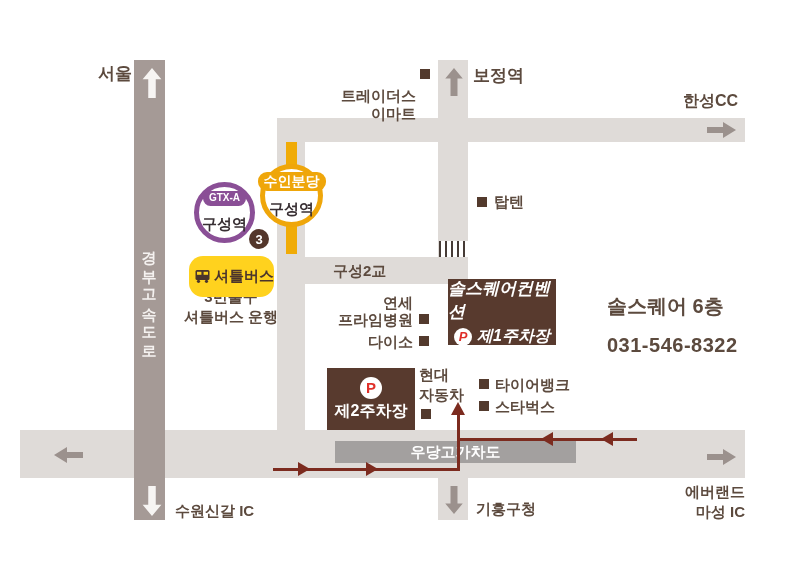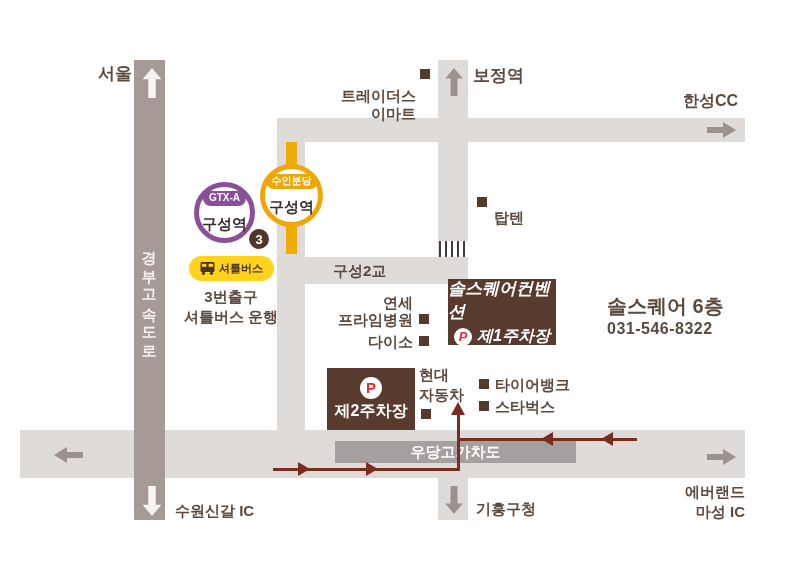--- a/index.html
+++ b/index.html
@@ -20,31 +20,31 @@
   .tri{position:absolute;width:0;height:0;z-index:5;}
   .tri.rt{border-left:12px solid #7c2b1f;border-top:7px solid transparent;border-bottom:7px solid transparent;}
   .tri.lt{border-right:12px solid #7c2b1f;border-top:7px solid transparent;border-bottom:7px solid transparent;}
   .tri.up{border-bottom:13px solid #7c2b1f;border-left:7px solid transparent;border-right:7px solid transparent;}
   .badge{position:absolute;background:#fff;border-radius:50%;box-sizing:border-box;z-index:7;
          display:flex;flex-direction:column;align-items:center;justify-content:center;}
   .pill{color:#fff;border-radius:9px;padding:1px 6px;font-size:10px;line-height:1.25;white-space:nowrap;}
   .stname{font-size:15px;color:#382f33;margin-top:9px;white-space:nowrap;}
   .exitnum{position:absolute;width:20px;height:20px;border-radius:50%;background:#53362b;color:#fff;
            font-size:13px;display:flex;align-items:center;justify-content:center;z-index:7;}
-  .shuttle{position:absolute;width:85px;height:25px;border-radius:14px;background:#ffd21e;color:#4a342c;
-           font-size:11px;display:flex;align-items:center;justify-content:center;gap:4px;z-index:7;}
+  .shuttle{position:absolute;width:85px;height:41px;border-radius:14px;background:#ffd21e;color:#4a342c;
+           font-size:15px;display:flex;align-items:center;justify-content:flex-end;gap:4px;z-index:7;}
   .bbox{position:absolute;background:#583a2e;color:#fff;z-index:6;
         display:flex;flex-direction:column;align-items:center;justify-content:center;}
   .prow{display:flex;align-items:center;gap:5px;}
   .pcir{background:#fff;color:#e0302a;border-radius:50%;display:inline-flex;align-items:center;justify-content:center;}
   .vlabel{position:absolute;writing-mode:vertical-rl;text-orientation:upright;color:#f5f2f0;
           font-size:15px;letter-spacing:4px;z-index:2;}
   .vinfo{position:absolute;z-index:6;line-height:1.3;}
   .vinfo .l1{font-size:20px;display:block;}
-  .vinfo .l2{font-size:16px;display:block;letter-spacing:.5px;}
+  .vinfo .l2{font-size:20px;display:block;letter-spacing:.5px;margin-top:13px;}
 </style>
 </head>
 <body>
 
 <div class="map">
 
   <div class="road" style="left:277px;top:118px;width:468px;height:24px;"></div>
   <div class="road" style="left:277px;top:118px;width:28px;height:312px;"></div>
   <div class="road" style="left:438px;top:60px;width:30px;height:224px;"></div>
   <div class="road" style="left:277px;top:257px;width:191px;height:27px;"></div>
@@ -87,21 +87,21 @@
   <div class="tri rt" style="left:366px;top:462px;"></div>
   <div class="tri up" style="left:451px;top:402px;"></div>
   <div class="tri lt" style="left:541px;top:432px;"></div>
   <div class="tri lt" style="left:601px;top:432px;"></div>
 
   <div class="badge" style="left:194px;top:182px;width:61px;height:61px;border:5px solid #8a4f96;">
     <span class="pill" style="background:#8a4f96;">GTX-A</span>
     <span class="stname">구성역</span>
   </div>
   <div class="badge" style="left:260px;top:164px;width:63px;height:63px;border:5px solid #efa60a;">
-    <span class="pill" style="background:#efa60a;font-size:10px;">수인분당</span>
+    <span class="pill" style="background:#efa60a;font-size:14px;">수인분당</span>
     <span class="stname">구성역</span>
   </div>
   <div class="exitnum" style="left:249px;top:229px;">3</div>
 
   <div class="shuttle" style="left:189px;top:256px;">
     <svg width="15" height="13" viewBox="0 0 15 13">
         <rect x="0.5" y="0" width="14" height="10" rx="1.5" fill="#4a342c"></rect>
         <rect x="2" y="1.8" width="4.4" height="3" fill="#ffd21e"></rect>
         <rect x="8.6" y="1.8" width="4.4" height="3" fill="#ffd21e"></rect>
         <circle cx="3.5" cy="11.3" r="1.6" fill="#4a342c"></circle>
@@ -118,21 +118,21 @@
   <div class="lbl" style="left:175px;top:501px;">수원신갈 IC</div>
   <div class="lbl" style="left:476px;top:499px;">기흥구청</div>
   <div class="lbl r" style="left:653px;top:482px;width:92px;">에버랜드
 마성 IC</div>
 
   <div class="lbl r" style="left:336px;top:64px;width:80px;margin-top:40px;">이마트</div>
   <span class="sq" style="left:420px;top:69px;">■</span>
   <div class="lbl r" style="left:326px;top:86px;width:90px;">트레이더스</div>
 
   <span class="sq" style="left:477px;top:197px;">■</span>
-  <div class="lbl" style="left:494px;top:192px;margin-top:16px;">탑텐</div>
+  <div class="lbl" style="left:494px;top:192px;">탑텐</div>
 
   <div class="lbl" style="left:333px;top:261px;z-index:6;">구성2교</div>
 
   <div class="lbl r" style="left:333px;top:293px;width:80px;">연세</div>
   <div class="lbl r" style="left:333px;top:310px;width:80px;">프라임병원</div>
   <span class="sq" style="left:419px;top:314px;">■</span>
   <div class="lbl r" style="left:333px;top:332px;width:80px;">다이소</div>
   <span class="sq" style="left:419px;top:336px;">■</span>
 
   <div class="lbl" style="left:419px;top:365px;">현대

